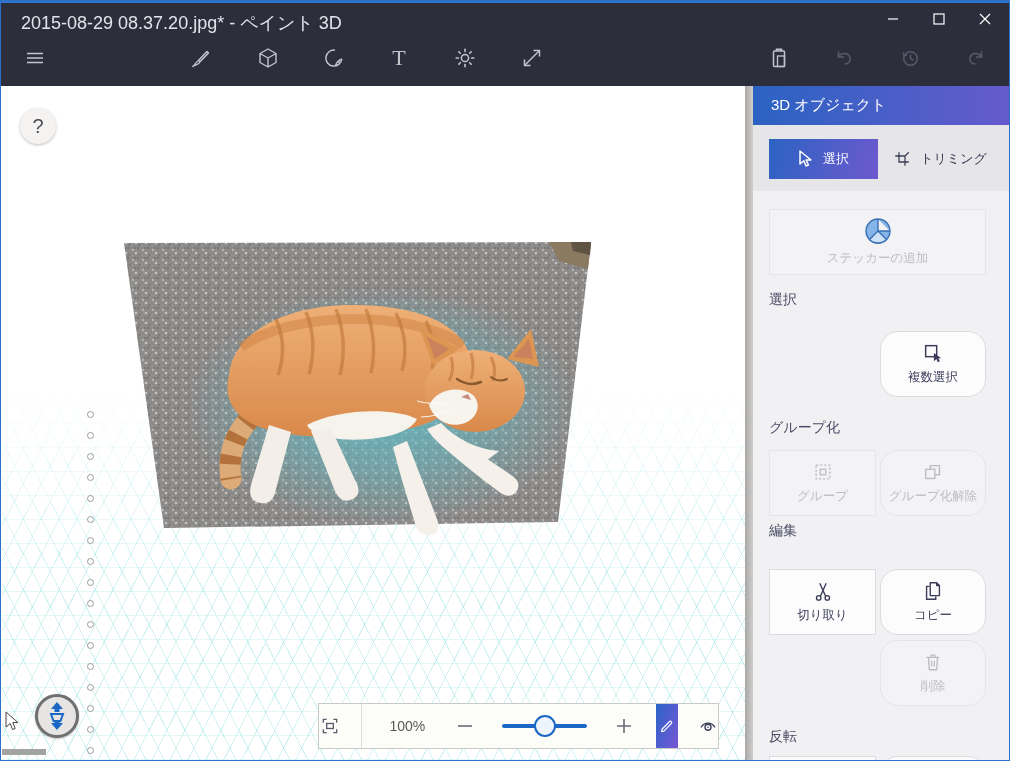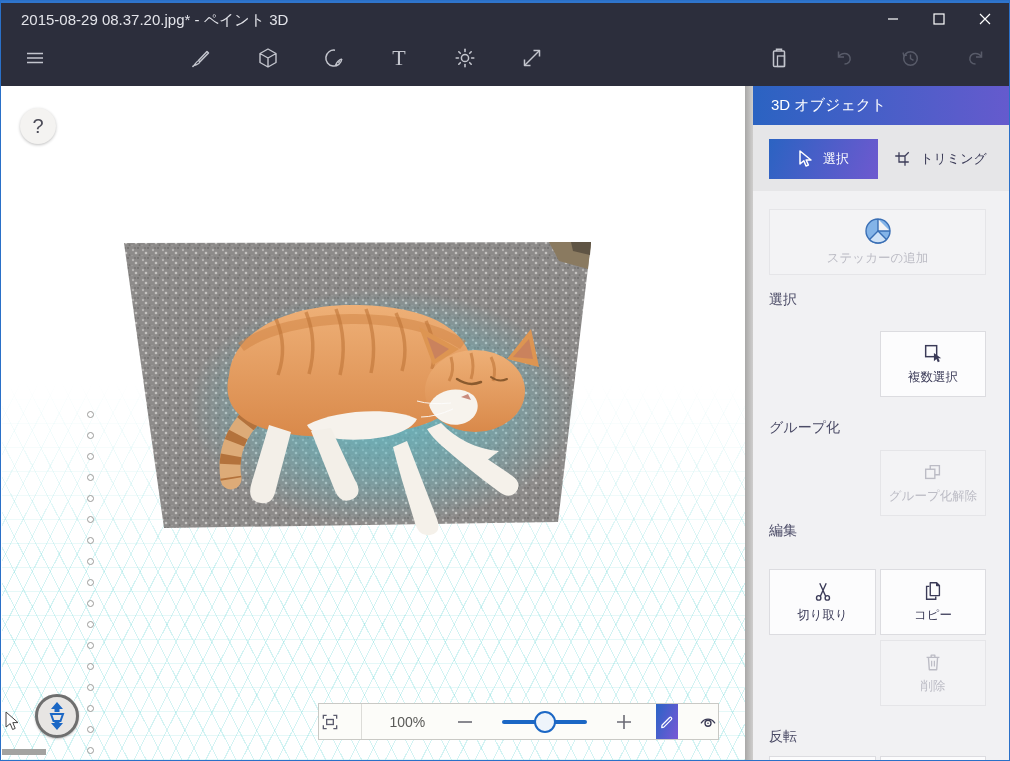--- a/index.html
+++ b/index.html
@@ -6,21 +6,21 @@
   html,body { background:#555; }
   body { font-family:"Liberation Sans", sans-serif; }
   .window{
     position:relative; width:1010px; height:761px; overflow:hidden;
     background:#fff; border:1px solid #2a70c8;
   }
   .top-accent{ position:absolute; left:0; top:0; width:100%; height:2px; background:#2f75cc; }
 
   
   .topbar{ position:absolute; left:0; top:2px; width:100%; height:83px; background:#2c2e3c; }
-  .win-title{ position:absolute; left:20px; top:8px; font-size:15px; color:#e3e4ea; white-space:nowrap; }
+  .win-title{ position:absolute; left:20px; top:8px; font-size:18px; color:#e3e4ea; white-space:nowrap; }
   .winbtn{ position:absolute; top:0; width:46px; height:32px; background:transparent; border:none;
     display:flex; align-items:center; justify-content:center; color:#fff; cursor:pointer; }
   .tbbtn{ position:absolute; top:33px; width:44px; height:44px; background:transparent; border:none;
     display:flex; align-items:center; justify-content:center; color:#c3c5cd; cursor:pointer; }
   .tbbtn.disabled{ color:#585b69; }
   .tbbtn .serifT{ font-family:"Liberation Serif", serif; font-size:22px; line-height:1; }
 
   
   .canvas{ position:absolute; left:1px; top:85px; width:743px; height:674px;
     background:linear-gradient(180deg,#b2b0ad 0%,#bfbdba 15%,#d8d7d4 36%,#eceleb 50%,#efeeec 52%,#f4f8f6 64%,#ebf9f8 80%,#e2f6f5 100%);
@@ -42,21 +42,21 @@
 
   .gizmo-btn{ position:absolute; left:33px; top:608px; width:44px; height:44px; border-radius:50%;
     background:#e7e5e3; border:3px solid #6f6f6f; display:flex; align-items:center; justify-content:center;
     color:#1b67c5; cursor:pointer; box-shadow:0 1px 2px rgba(0,0,0,.25); }
   .mouse-cursor{ position:absolute; left:3px; top:625px; }
   .hscroll{ position:absolute; left:0; top:663px; width:44px; height:6px; background:#a3a3a1; }
   .vscroll{ position:absolute; left:744px; top:85px; width:8px; height:674px;
     background:linear-gradient(90deg,#a9a8a7,#cfcecd); }
 
   
-  .zoombar{ position:absolute; left:317px; top:702px; width:401px; height:37px; background:#fcfcf9;
+  .zoombar{ position:absolute; left:317px; top:702px; width:401px; height:46px; background:#fcfcf9;
     border:1px solid #c9c9c5; display:flex; align-items:stretch;gap:20px; }
   .zb-btn{ border:none; background:transparent; color:#5c5c6e; display:flex; align-items:center; justify-content:center; cursor:pointer; }
   .zb-fit{ width:34px; }
   .zb-div{ width:1px; background:#dcdcd8; }
   .zb-label{ width:80px; display:flex; align-items:center; justify-content:center; font-size:14px; color:#5a5a58; }
   .zb-minus,.zb-plus{ width:36px; color:#6b6b75; }
   .zb-slider{ position:relative; width:150px; cursor:pointer; }
   .zb-track{ position:absolute; left:6px; right:6px; top:50%; height:4px; margin-top:-2px; background:#1b67c5; border-radius:2px; }
   .zb-thumb{ position:absolute; left:50%; top:50%; width:22px; height:22px; margin:-11px 0 0 -11px;
     border-radius:50%; background:#eef4fb; border:2px solid #1b67c5; }
@@ -74,21 +74,21 @@
   .tab-select{ left:16px; width:109px; background:linear-gradient(110deg,#2b63c2,#6e59cf); color:#fff; justify-content:center; }
   .tab-trim{ left:132px; width:110px; background:transparent; color:#3c3c58; justify-content:center; }
   .sec-label{ position:absolute; left:16px; font-size:14px; color:#4b4b66; }
   .pbtn{ position:absolute; height:66px; border:1px solid #dcdce0; background:#fcfcfd; color:#3b3b58;
     display:flex; flex-direction:column; align-items:center; justify-content:center; gap:5px;
     font-size:12.5px; cursor:pointer; font-family:"Liberation Sans",sans-serif; }
   .pbtn.disabled{ background:#f3f3f5; border-color:#e5e5e8; color:#bcbcc5; cursor:default; }
   .pbtn .ic{ display:flex; }
   .sticker-btn{ left:16px; top:123px; width:217px; }
   .col-l{ left:16px; width:107px; }
-  .col-r{ left:127px; width:106px; }
+  .col-r{ left:127px; width:106px;border-radius:18px; }
 </style>
 </head>
 <body>
 
 <div class="window">
   <div class="top-accent"></div>
 
   <div class="topbar">
     <span class="win-title">2015-08-29 08.37.20.jpg* - ペイント 3D</span>
 
@@ -372,20 +372,29 @@
         <svg width="22" height="22" viewBox="0 0 24 24">
           <rect x="4" y="4" width="12" height="12" stroke="currentColor" stroke-width="1.6" fill="none"></rect>
           <path d="M13,12 L13,21 L15.7,18.6 L17.3,22 L19.4,21 L17.8,17.8 L21,17.8 Z" fill="currentColor"></path>
         </svg>
       </span>
       <span>複数選択</span>
     </button>
 
     <div class="sec-label" style="top:333px">グループ化</div>
 
+    <button class="pbtn disabled col-l" style="top:364px">
+      <span class="ic">
+        <svg width="22" height="22" viewBox="0 0 24 24">
+          <rect x="4.5" y="4.5" width="15" height="15" stroke="currentColor" stroke-width="1.5" stroke-dasharray="2.4 2" fill="none"></rect>
+          <rect x="9" y="9" width="6" height="6" stroke="currentColor" stroke-width="1.4" fill="none"></rect>
+        </svg>
+      </span>
+      <span>グループ</span>
+    </button>
     <button class="pbtn disabled col-r" style="top:364px">
       <span class="ic">
         <svg width="22" height="22" viewBox="0 0 24 24">
           <rect x="4" y="9" width="10" height="10" stroke="currentColor" stroke-width="1.5" fill="none"></rect>
           <path d="M9,9 V5 H19 V15 H14" stroke="currentColor" stroke-width="1.5" fill="none"></path>
         </svg>
       </span>
       <span>グループ化解除</span>
     </button>
 

